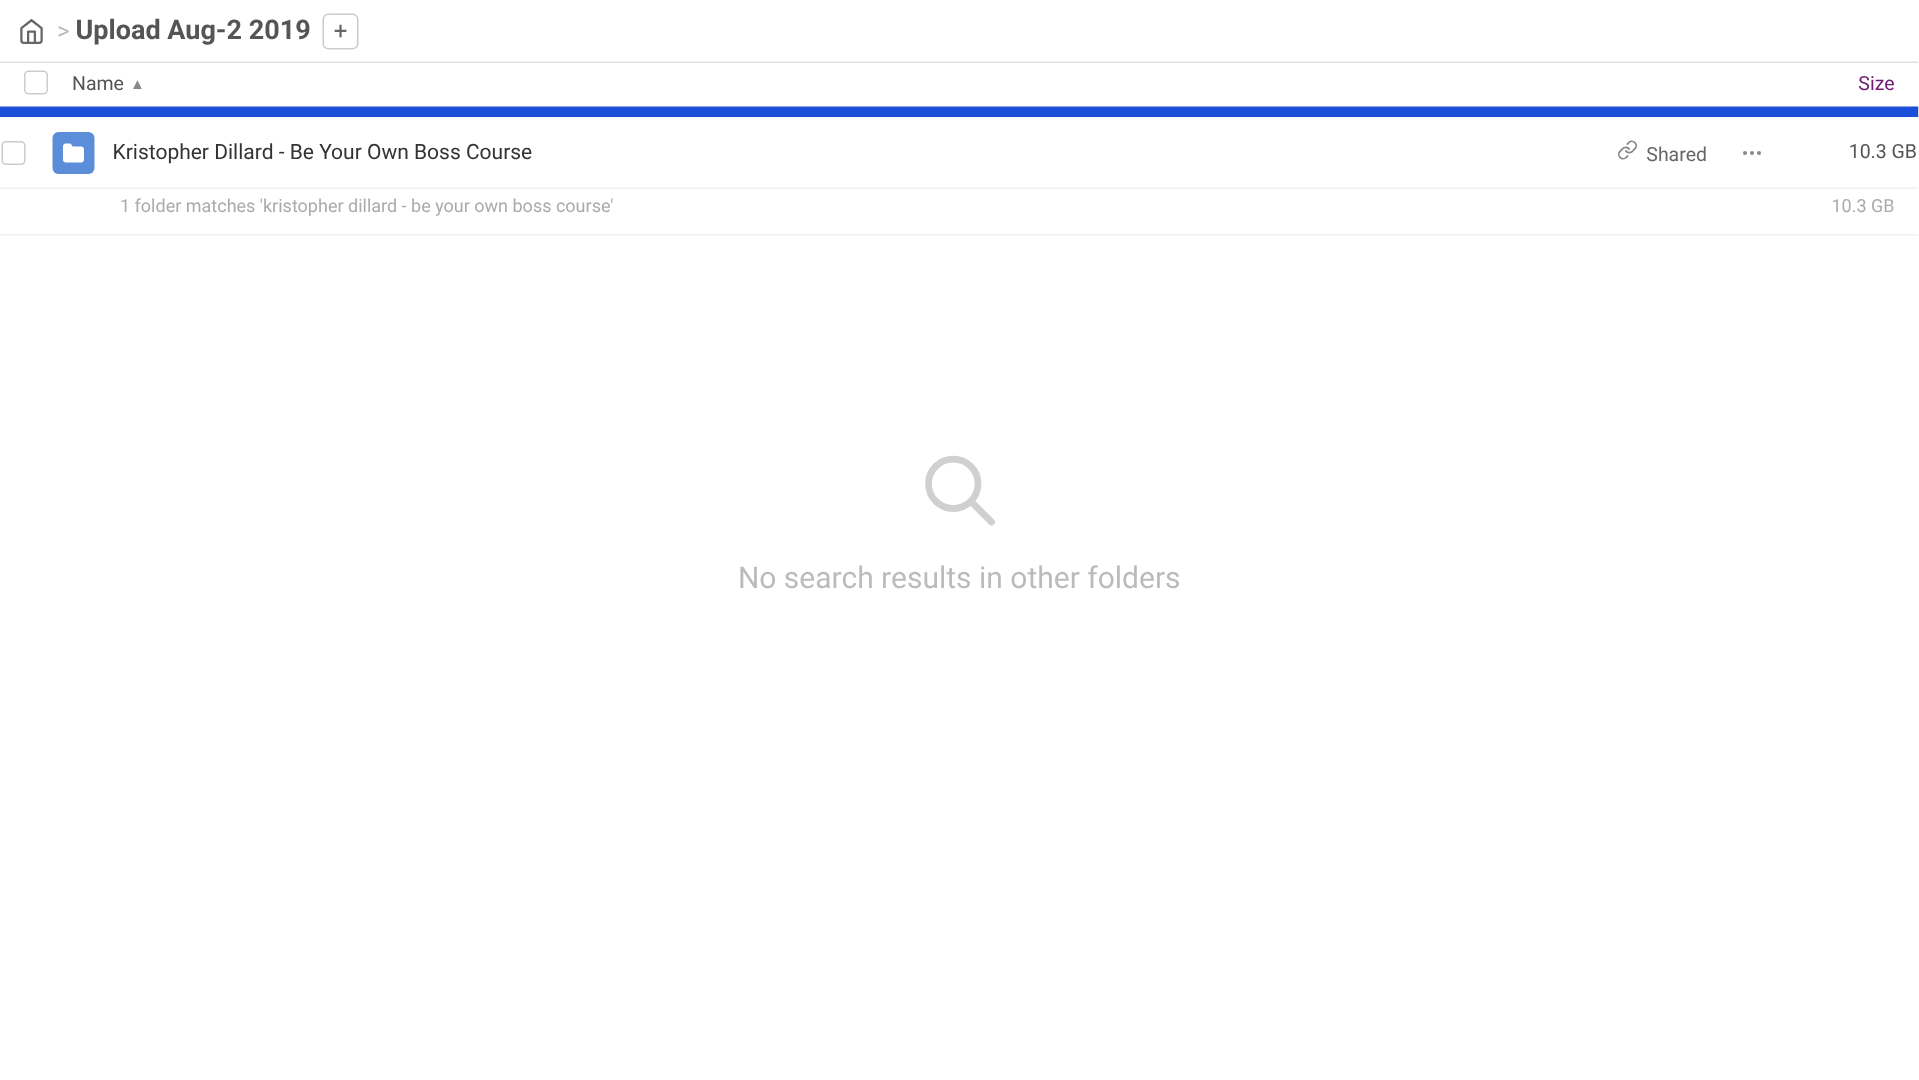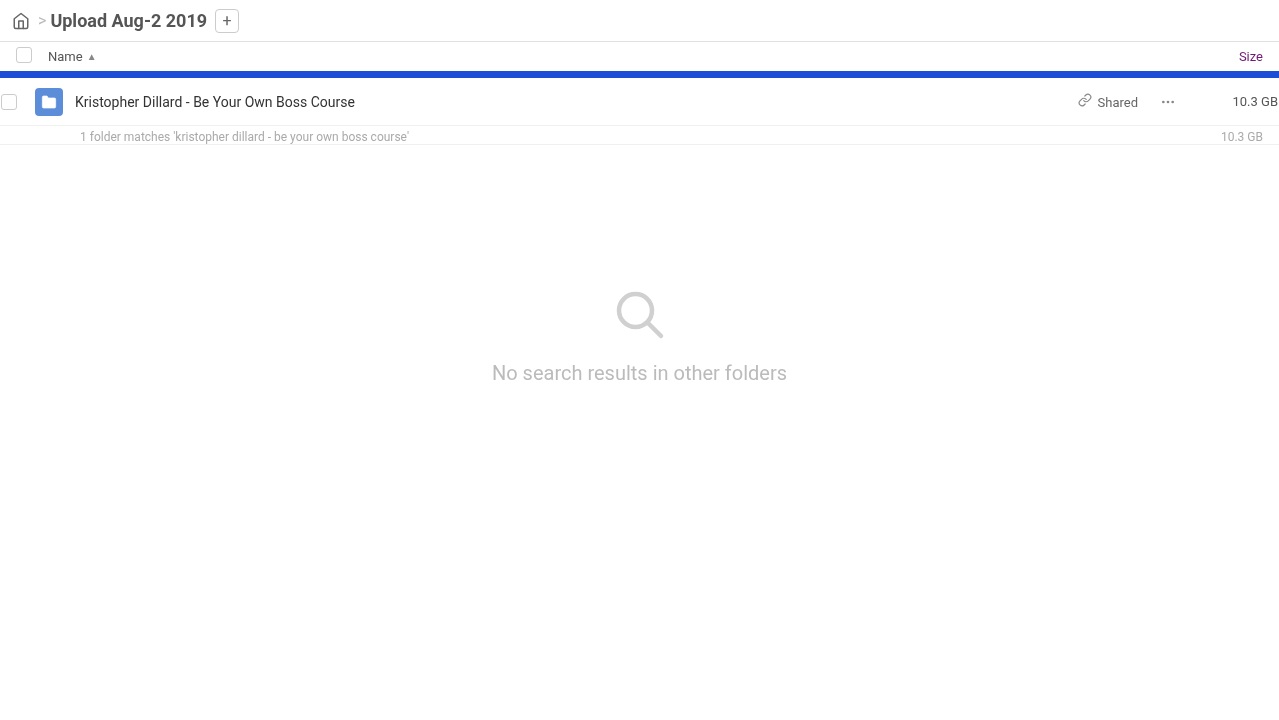--- a/index.html
+++ b/index.html
@@ -177,21 +177,21 @@
       width: 80px;
       text-align: right;
       font-size: 13px;
       color: #555;
     }
 
     
     .match-info-row {
       display: flex;
       align-items: center;
-      padding: 4px 16px 0 80px;
+      padding: 4px 16px 12px 80px;
       background: #fff;
       border-bottom: 1px solid #f0f0f0;
     }
 
     .match-info-text {
       flex: 1;
       font-size: 12px;
       color: #aaa;
     }
 

